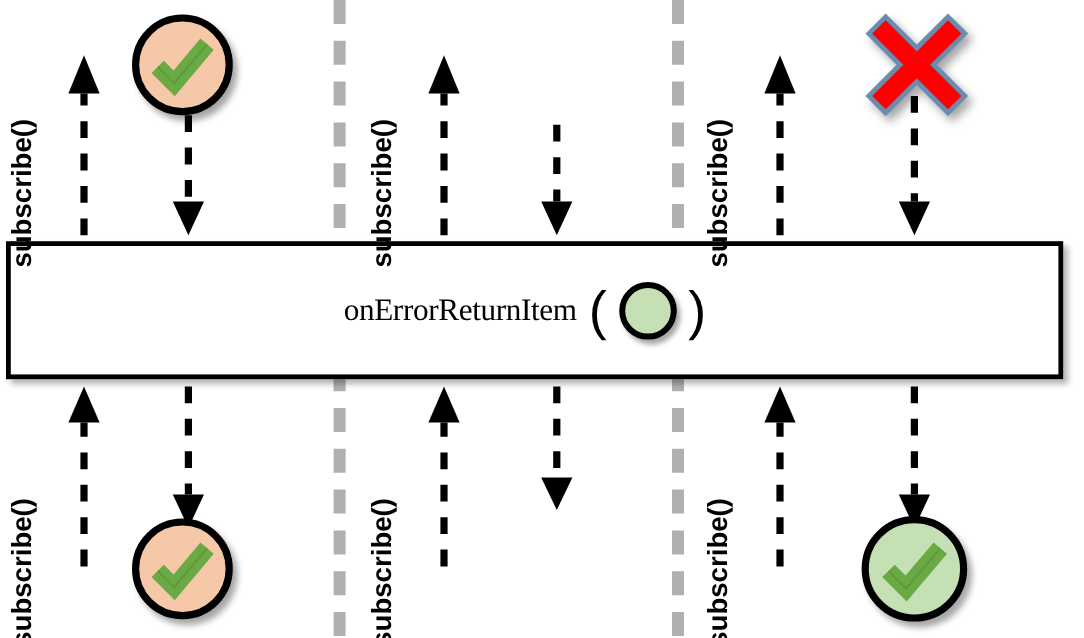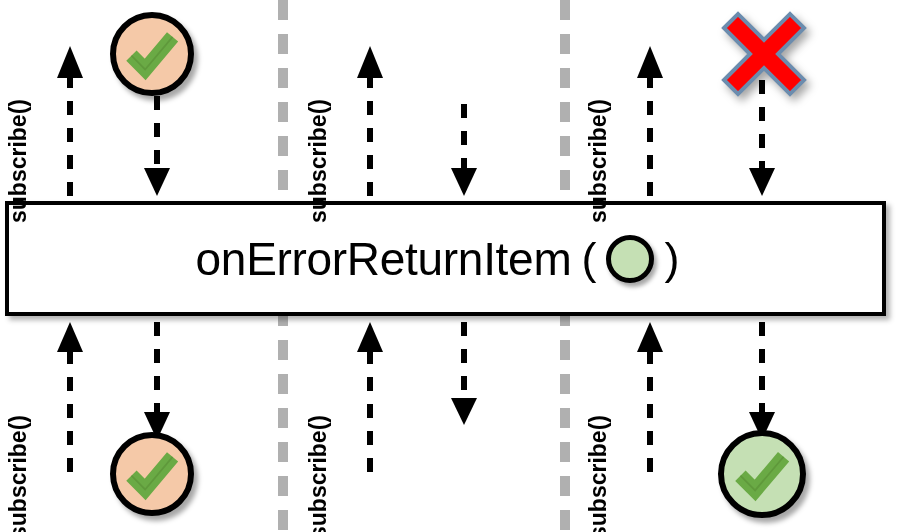--- a/index.html
+++ b/index.html
@@ -44,22 +44,22 @@
     z-index: 6;
   }
   .op-inner {
     display: flex;
     align-items: center;
     justify-content: center;
     gap: 10px;
     transform: translateX(-8px);
   }
   .op-name {
-    font-family: Liberation Sans, sans-serif;
-    font-size: 46px;
+    font-family: Liberation Serif, serif;
+    font-size: 26px;
     font-weight: 400;
     color: #000000;
     letter-spacing: -0.3px;
     white-space: nowrap;
   }
   .op-paren {
     font-family: "Liberation Sans", sans-serif;
     font-size: 45px;
     font-weight: 300;
     color: #000000;

